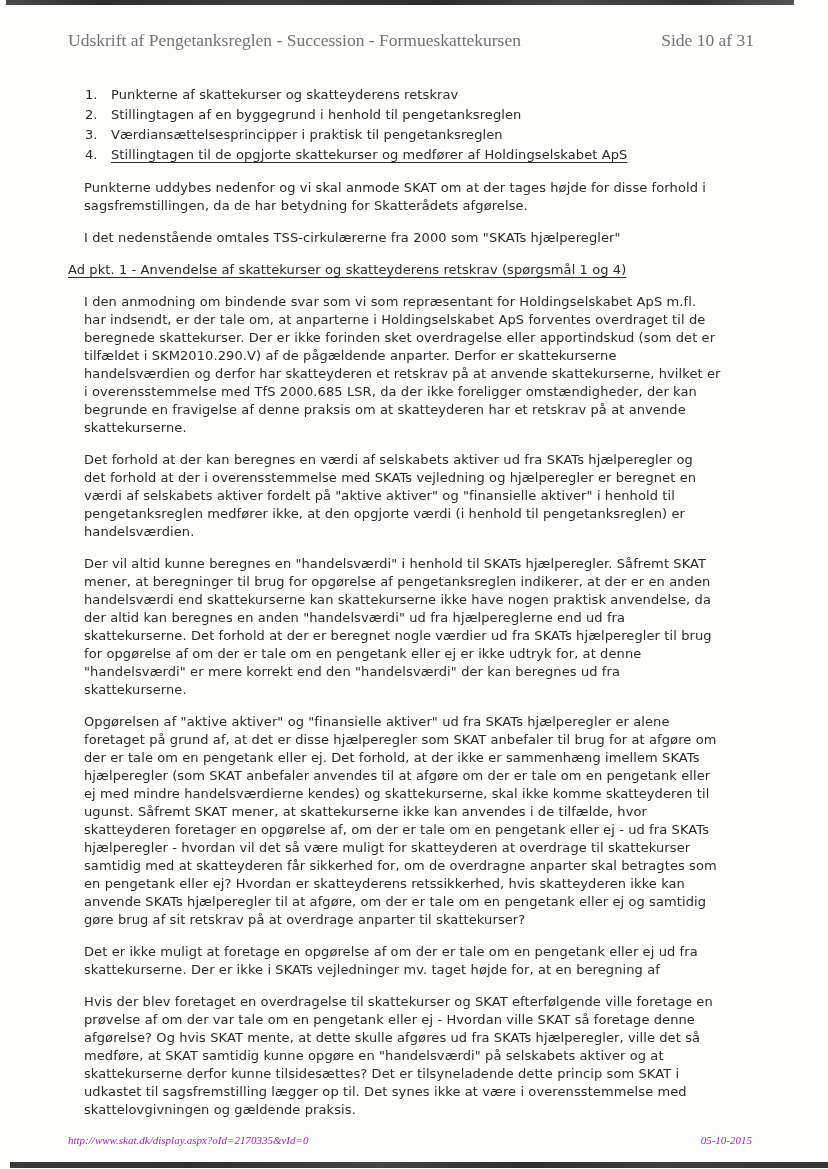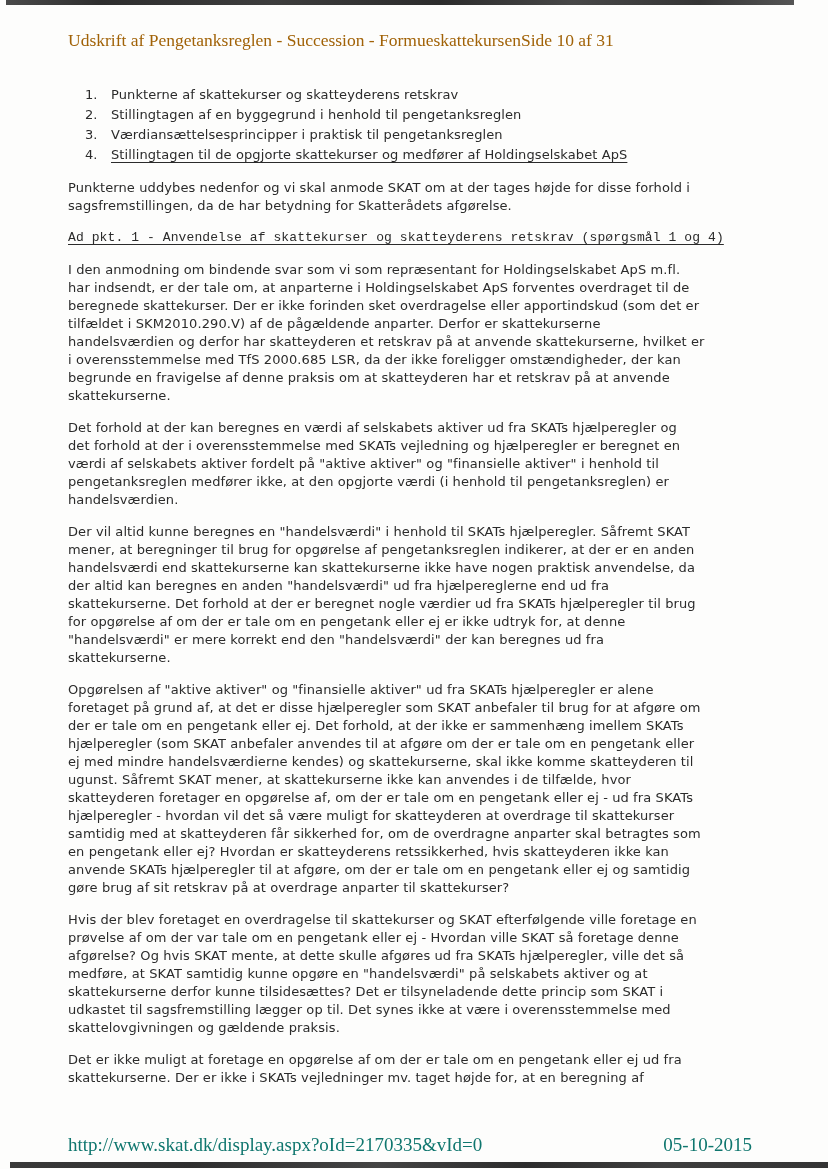--- a/index.html
+++ b/index.html
@@ -17,41 +17,41 @@
   .scan-bar.top{
     top:0;left:6px;width:788px;height:5px;
     background:linear-gradient(90deg,#4a4a4a,#2e2e2e 12%,#3d3d3d 34%,#2c2c2c 55%,#474747 72%,#353535 88%,#555 100%);
   }
   .scan-bar.bottom{
     bottom:1px;left:10px;right:0;height:6px;
     background:linear-gradient(90deg,#3a3a3a,#2f2f2f 22%,#444 45%,#2d2d2d 63%,#3e3e3e 80%,#343434);
   }
   .doc-header{
     position:absolute;top:30px;left:68px;right:74px;
-    display:flex;justify-content:flex-start;align-items:baseline;
+    display:flex;justify-content:space-between;align-items:baseline;
     font-family:"Liberation Serif","DejaVu Serif",serif;
-    font-size:17.5px;color:#a16207;
+    font-size:17.5px;color:#737373;
   }
   .doc-main{
     position:absolute;top:85px;left:68px;width:708px;
     font-size:13px;line-height:18px;color:#2b2b2b;
     letter-spacing:0.1px;
   }
   .agenda{margin:0 0 14px 0;padding:0;}
   .agenda-item{display:flex;line-height:20px;}
   .agenda-item .num{flex:none;width:26px;padding-left:17px;}
   .agenda-item .txt{flex:1;}
   .underlined{text-decoration:underline;text-underline-offset:3px;}
-  .para{margin:0 0 14px 0;white-space:pre-line;}
-  .section-heading{margin:0 0 14px 0;white-space:pre-line;text-decoration:underline;text-underline-offset:3px;font-family:Liberation Mono, monospace;}
+  .para{margin:0 0 14px 16px;white-space:pre-line;}
+  .section-heading{margin:0 0 14px 0;white-space:pre-line;text-decoration:underline;text-underline-offset:3px;}
   .doc-footer{
     position:absolute;top:1134px;left:68px;right:76px;
     display:flex;justify-content:space-between;align-items:baseline;
     font-family:"Liberation Serif","DejaVu Serif",serif;
-    font-size:19px;color:#0f766e;
+    font-size:11px;color:#a21caf;font-style:italic;
   }
 </style>
 </head>
 <body>
 
 <div class="page">
 
   <div class="scan-bar top"></div>
 
   <div class="doc-header">
@@ -75,20 +75,21 @@
         <span class="txt">Værdiansættelsesprincipper i praktisk til pengetanksreglen</span>
       </div>
       <div class="agenda-item">
         <span class="num">4.</span>
         <span class="txt underlined">Stillingtagen til de opgjorte skattekurser og medfører af Holdingselskabet ApS</span>
       </div>
     </div>
 
     <p class="para">Punkterne uddybes nedenfor og vi skal anmode SKAT om at der tages højde for disse forhold i
 sagsfremstillingen, da de har betydning for Skatterådets afgørelse.</p>
+    <p class="para">I det nedenstående omtales TSS-cirkulærerne fra 2000 som "SKATs hjælperegler"</p>
 
     <p class="section-heading">Ad pkt. 1 - Anvendelse af skattekurser og skatteyderens retskrav (spørgsmål 1 og 4)</p>
 
     <p class="para">I den anmodning om bindende svar som vi som repræsentant for Holdingselskabet ApS m.fl.
 har indsendt, er der tale om, at anparterne i Holdingselskabet ApS forventes overdraget til de
 beregnede skattekurser. Der er ikke forinden sket overdragelse eller apportindskud (som det er
 tilfældet i SKM2010.290.V) af de pågældende anparter. Derfor er skattekurserne
 handelsværdien og derfor har skatteyderen et retskrav på at anvende skattekurserne, hvilket er
 i overensstemmelse med TfS 2000.685 LSR, da der ikke foreligger omstændigheder, der kan
 begrunde en fravigelse af denne praksis om at skatteyderen har et retskrav på at anvende
@@ -111,29 +112,29 @@
 der er tale om en pengetank eller ej. Det forhold, at der ikke er sammenhæng imellem SKATs
 hjælperegler (som SKAT anbefaler anvendes til at afgøre om der er tale om en pengetank eller
 ej med mindre handelsværdierne kendes) og skattekurserne, skal ikke komme skatteyderen til
 ugunst. Såfremt SKAT mener, at skattekurserne ikke kan anvendes i de tilfælde, hvor
 skatteyderen foretager en opgørelse af, om der er tale om en pengetank eller ej - ud fra SKATs
 hjælperegler - hvordan vil det så være muligt for skatteyderen at overdrage til skattekurser
 samtidig med at skatteyderen får sikkerhed for, om de overdragne anparter skal betragtes som
 en pengetank eller ej? Hvordan er skatteyderens retssikkerhed, hvis skatteyderen ikke kan
 anvende SKATs hjælperegler til at afgøre, om der er tale om en pengetank eller ej og samtidig
 gøre brug af sit retskrav på at overdrage anparter til skattekurser?</p>
+    <p class="para">Det er ikke muligt at foretage en opgørelse af om der er tale om en pengetank eller ej ud fra
+skattekurserne. Der er ikke i SKATs vejledninger mv. taget højde for, at en beregning af</p>
     <p class="para">Hvis der blev foretaget en overdragelse til skattekurser og SKAT efterfølgende ville foretage en
 prøvelse af om der var tale om en pengetank eller ej - Hvordan ville SKAT så foretage denne
 afgørelse? Og hvis SKAT mente, at dette skulle afgøres ud fra SKATs hjælperegler, ville det så
 medføre, at SKAT samtidig kunne opgøre en "handelsværdi" på selskabets aktiver og at
 skattekurserne derfor kunne tilsidesættes? Det er tilsyneladende dette princip som SKAT i
 udkastet til sagsfremstilling lægger op til. Det synes ikke at være i overensstemmelse med
 skattelovgivningen og gældende praksis.</p>
-    <p class="para">Det er ikke muligt at foretage en opgørelse af om der er tale om en pengetank eller ej ud fra
-skattekurserne. Der er ikke i SKATs vejledninger mv. taget højde for, at en beregning af</p>
 
   </div>
 
   <div class="doc-footer">
     <span>http://www.skat.dk/display.aspx?oId=2170335&amp;vId=0</span>
     <span>05-10-2015</span>
   </div>
 
   <div class="scan-bar bottom"></div>
 

